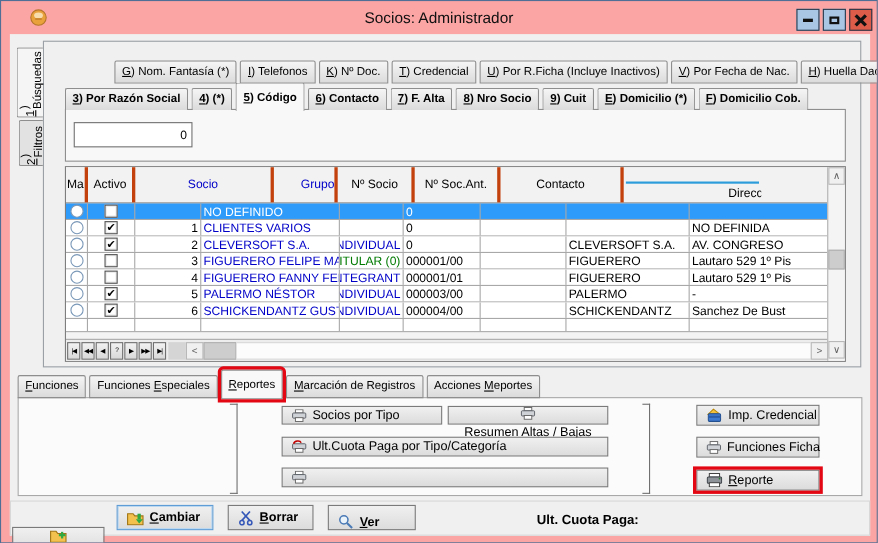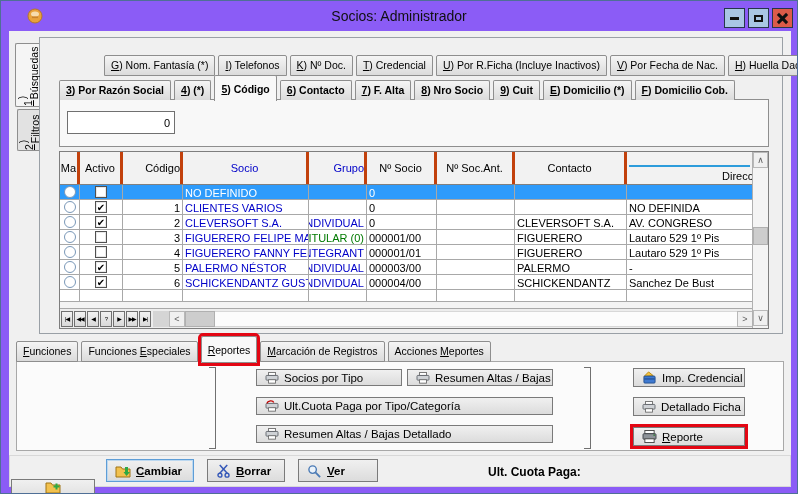--- a/index.html
+++ b/index.html
@@ -1,17 +1,17 @@
 <!DOCTYPE html>
 <html><head>
 <meta charset="utf-8">
 <style>
   html,body{margin:0;padding:0;background:#888;}
   *{box-sizing:border-box;}
-  .window{position:relative;width:798px;height:494px;background:#8b5cf6;border:1px solid #4F6F96;
+  .window{position:relative;width:798px;height:494px;background:#fca5a5;border:1px solid #4F6F96;
           font-family:"Liberation Sans",sans-serif;font-size:11px;color:#000;overflow:hidden;}
   
   .titlebar{position:absolute;left:0;top:0;width:100%;height:30px;}
   .title{position:absolute;left:0;right:0;top:7px;text-align:center;font-size:14px;color:#101010;}
   .appicon{position:absolute;left:26px;top:7px;width:16px;height:16px;}
   .winbtn{position:absolute;top:7px;width:21px;height:20px;border:1px solid #26364A;background:#A9C6E4;
           display:flex;align-items:center;justify-content:center;cursor:default;}
   .btn-min{right:52px}.btn-max{right:28px}.btn-close{right:4px;background:#DD5B49;}
   .glyph-min{width:9px;height:3px;background:#111;}
   .glyph-max{width:9px;height:7px;border:2px solid #111;background:transparent;}
@@ -159,23 +159,20 @@
     </div>
 
     <div class="grid">
       <div class="grid-header" id="grid-header">
           <div class="hcell c0">
             <span>Ma</span>
           </div>
           <div class="hcell c1">
             <span>Activo</span>
           </div>
-          <div class="hcell c2">
-            <span>Código</span>
-          </div>
           <div class="hcell c3">
             <span>Socio</span>
           </div>
           <div class="hcell c4">
             <span>Grupo</span>
           </div>
           <div class="hcell c5">
             <span>Nº Socio</span>
           </div>
           <div class="hcell c6">
@@ -343,21 +340,21 @@
     <div class="bracket" style="left:575px;top:336px;"></div>
 
     <div class="btn" style="left:247px;top:338px;width:146px;height:17px;">
       <svg class="ic" width="14" height="12" viewBox="0 0 16 14">
         <rect x="4" y="0.5" width="8" height="3.5" fill="#fff" stroke="#666"></rect>
         <rect x="1" y="4" width="14" height="5.5" rx="1" fill="#CFD2D6" stroke="#5A5F66"></rect>
         <rect x="4" y="9" width="8" height="4" fill="#fff" stroke="#666"></rect>
       </svg>
       <span>Socios por Tipo</span>
     </div>
-    <div class="btn" style="left:398px;top:338px;width:146px;height:17px;">
+    <div class="btn" style="left:398px;top:338px;width:146px;height:17px;flex-direction:column;">
       <svg class="ic" width="14" height="12" viewBox="0 0 16 14">
         <rect x="4" y="0.5" width="8" height="3.5" fill="#fff" stroke="#666"></rect>
         <rect x="1" y="4" width="14" height="5.5" rx="1" fill="#CFD2D6" stroke="#5A5F66"></rect>
         <rect x="4" y="9" width="8" height="4" fill="#fff" stroke="#666"></rect>
       </svg>
       <span>Resumen Altas / Bajas</span>
     </div>
     <div class="btn" style="left:247px;top:366px;width:297px;height:18px;">
       <svg class="ic" width="14" height="12" viewBox="0 0 16 14">
         <rect x="1" y="4" width="14" height="5.5" rx="1" fill="#CFD2D6" stroke="#5A5F66"></rect>
@@ -365,37 +362,36 @@
         <path d="M2 4 C3 0.5, 9 0, 10 3" fill="none" stroke="#C00000" stroke-width="1.6"></path>
       </svg>
       <span>Ult.Cuota Paga por Tipo/Categoría</span>
     </div>
     <div class="btn" style="left:247px;top:394px;width:297px;height:18px;">
       <svg class="ic" width="14" height="12" viewBox="0 0 16 14">
         <rect x="4" y="0.5" width="8" height="3.5" fill="#fff" stroke="#666"></rect>
         <rect x="1" y="4" width="14" height="5.5" rx="1" fill="#CFD2D6" stroke="#5A5F66"></rect>
         <rect x="4" y="9" width="8" height="4" fill="#fff" stroke="#666"></rect>
       </svg>
-      <span>Resumen Altas / Bajas Detallado</span>
     </div>
     <div class="btn" style="left:624px;top:337px;width:112px;height:19px;">
       <svg class="ic" width="15" height="13" viewBox="0 0 16 14">
         <polygon points="2,6 7,1 12,5" fill="#F5C23C" stroke="#B8860B"></polygon>
         <rect x="2" y="5.5" width="12" height="7.5" rx="1" fill="#3F7AD1" stroke="#24508F"></rect>
         <rect x="2" y="7.5" width="12" height="2" fill="#2A5CA8"></rect>
       </svg>
       <span>Imp. Credencial</span>
     </div>
     <div class="btn" style="left:624px;top:366px;width:112px;height:19px;">
       <svg class="ic" width="14" height="12" viewBox="0 0 16 14">
         <rect x="4" y="0.5" width="8" height="3.5" fill="#fff" stroke="#666"></rect>
         <rect x="1" y="4" width="14" height="5.5" rx="1" fill="#CFD2D6" stroke="#5A5F66"></rect>
         <rect x="4" y="9" width="8" height="4" fill="#fff" stroke="#666"></rect>
       </svg>
-      <span>Detallado Ficha</span>
+      <span>Funciones Ficha</span>
     </div>
     <div class="btn hl" style="left:624px;top:396px;width:112px;height:19px;">
       <svg class="ic" width="15" height="13" viewBox="0 0 16 14">
         <rect x="3" y="0.5" width="10" height="3.5" fill="#fff" stroke="#444"></rect>
         <rect x="1" y="4" width="14" height="6" rx="1" fill="#8E9399" stroke="#3F444A"></rect>
         <rect x="3" y="9.5" width="10" height="4" fill="#fff" stroke="#444"></rect>
         <circle cx="13" cy="5.5" r="0.9" fill="#2E7D32"></circle>
       </svg>
       <span><u>R</u><span>eporte</span></span>
     </div>
@@ -419,21 +415,21 @@
     </div>
     <div class="btn abtn" style="left:198px;top:428px;width:78px;">
       <svg class="ic" width="15" height="14" viewBox="0 0 16 15">
         <line x1="4" y1="1" x2="12" y2="10" stroke="#3558B8" stroke-width="1.6"></line>
         <line x1="12" y1="1" x2="4" y2="10" stroke="#3558B8" stroke-width="1.6"></line>
         <circle cx="4.2" cy="12" r="2.1" fill="none" stroke="#3558B8" stroke-width="1.5"></circle>
         <circle cx="11.8" cy="12" r="2.1" fill="none" stroke="#3558B8" stroke-width="1.5"></circle>
       </svg>
       <span><u>B</u><span>orrar</span></span>
     </div>
-    <div class="btn abtn" style="left:289px;top:428px;width:80px;">
+    <div class="btn abtn" style="left:289px;top:428px;width:80px;align-items:flex-end;">
       <svg class="ic" width="15" height="14" viewBox="0 0 16 15">
         <circle cx="6" cy="6" r="4" fill="#EAF2FA" stroke="#4A7AB5" stroke-width="1.5"></circle>
         <line x1="9" y1="9" x2="14" y2="14" stroke="#4A7AB5" stroke-width="2"></line>
       </svg>
       <span><u>V</u><span>er</span></span>
     </div>
     <div class="ult-label">Ult. Cuota Paga:</div>
   </div>
 </div>
 

